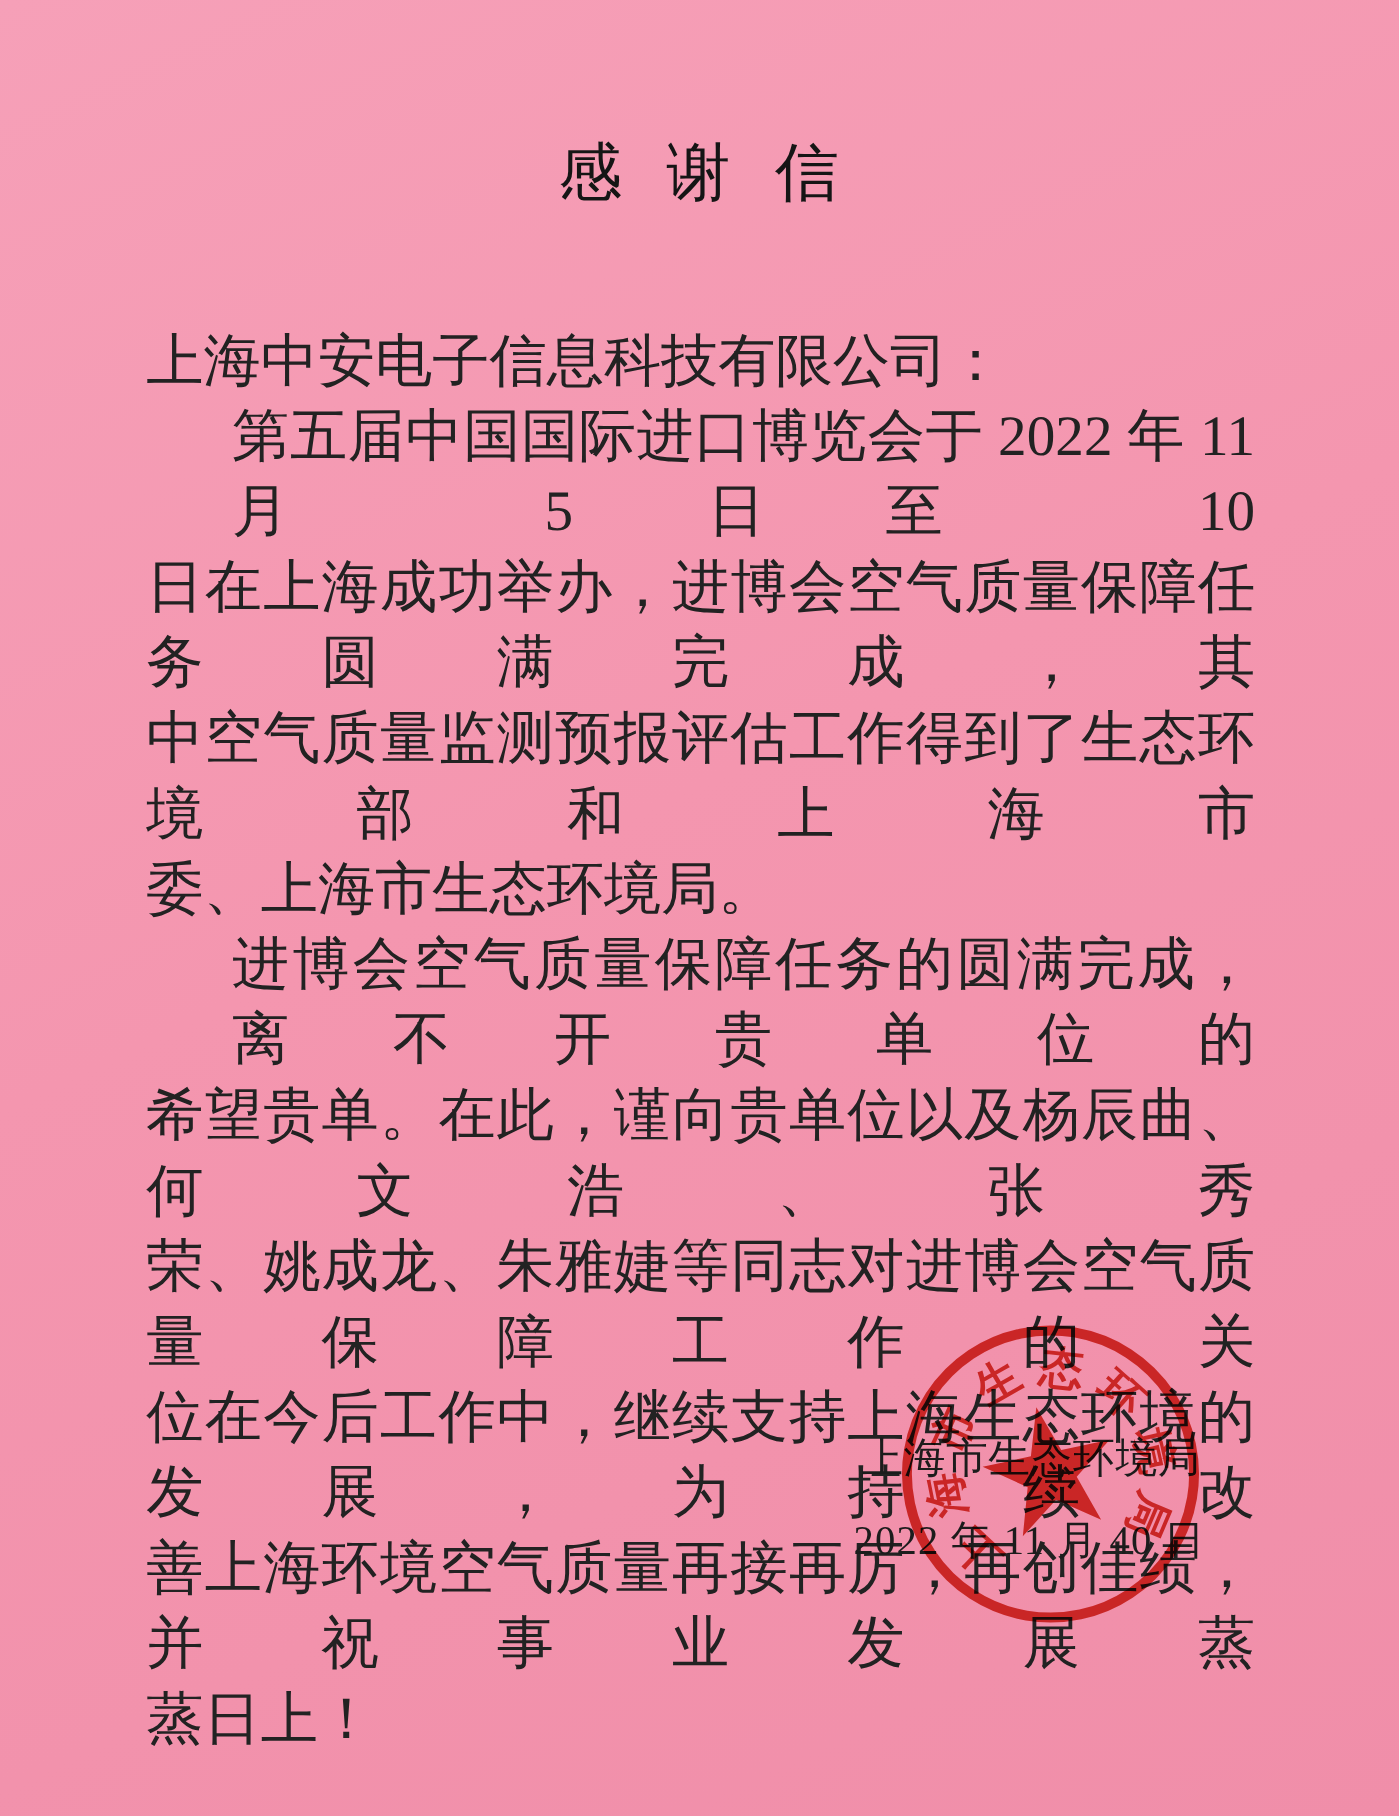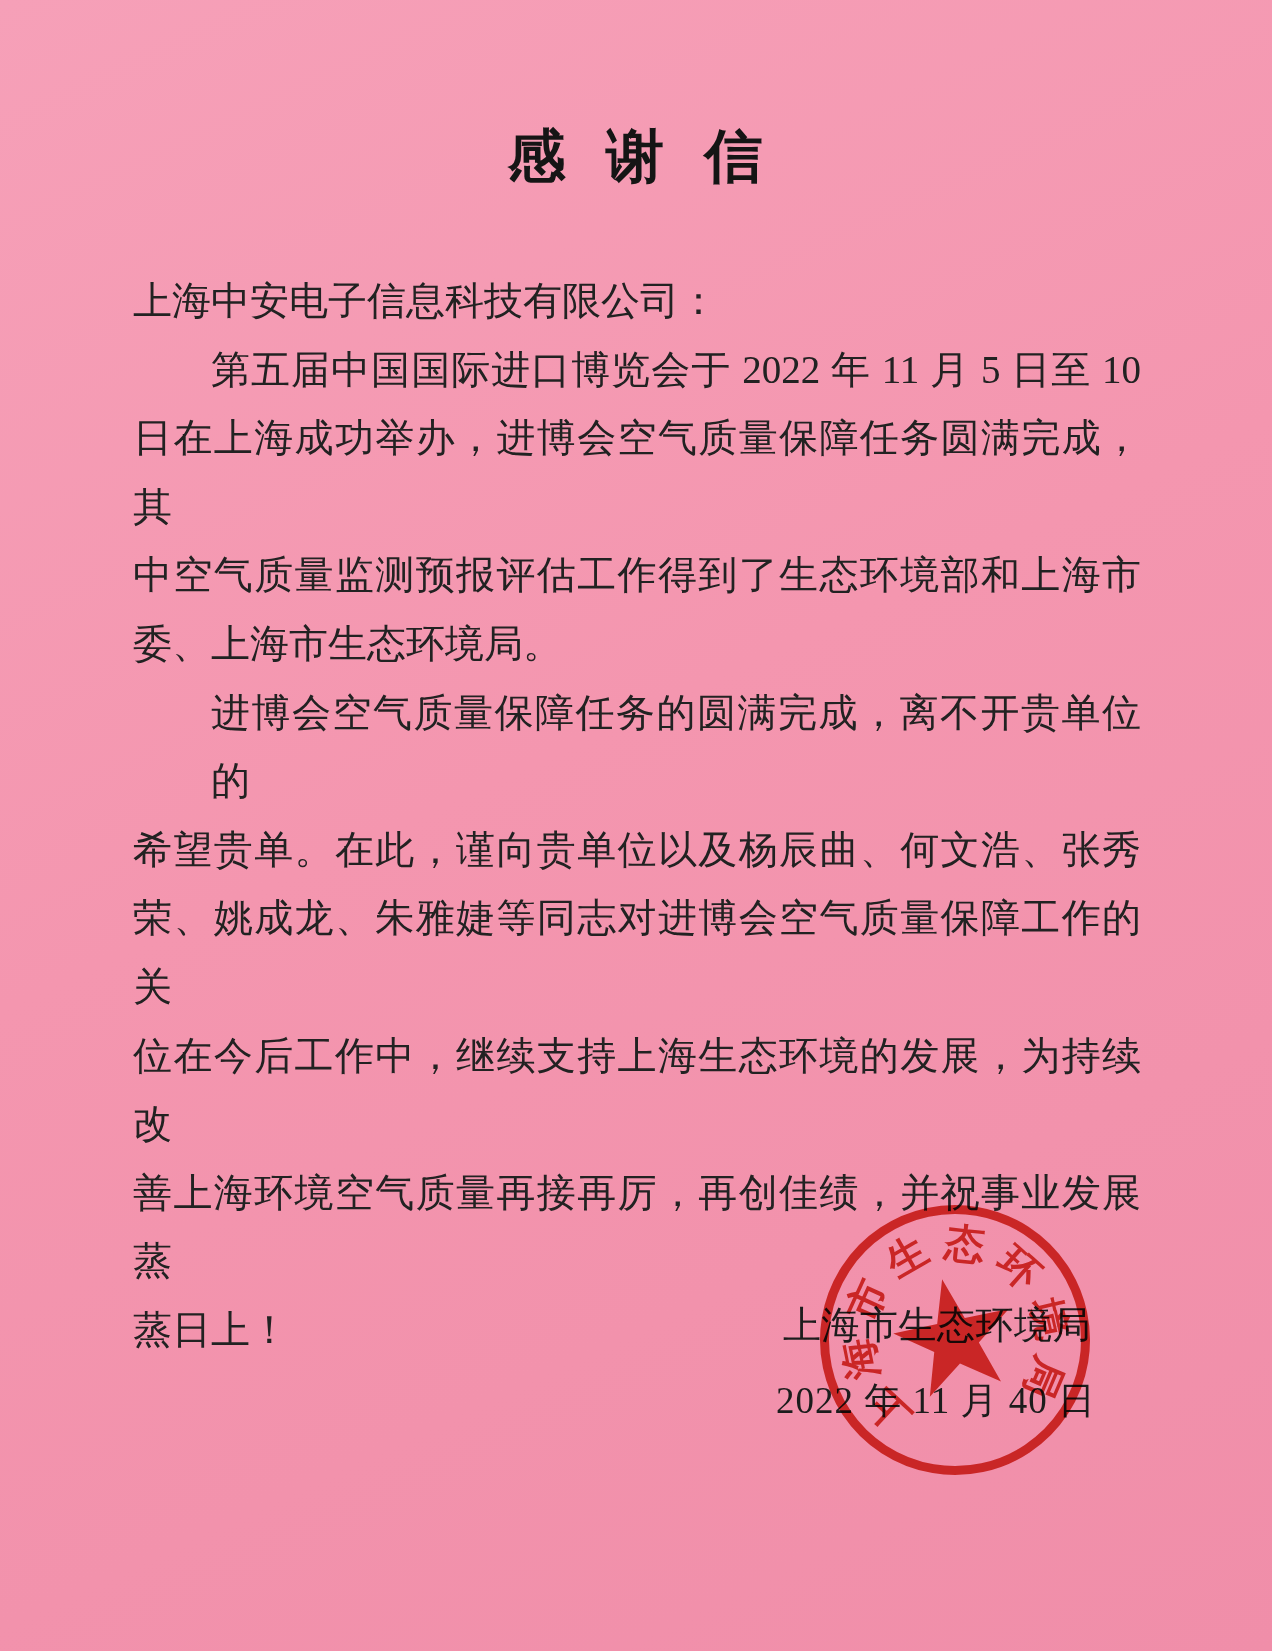--- a/index.html
+++ b/index.html
@@ -12,31 +12,31 @@
     font-family: "Liberation Serif", serif;
     color: #1f1f1f;
   }
   .title {
     position: absolute;
     top: 118px;
     left: 0;
     width: 100%;
     text-align: center;
     font-size: 58px;
-    font-weight: 700;
+    font-weight: 400;
     word-spacing: 22px;
     letter-spacing: 2px;
     color: #151515;
   }
   .body-text {
     position: absolute;
     left: 133px;
-    top: 267px;
+    top: 295px;
     width: 1008px;
-    font-size: 39px;
+    font-size: 52px;
     line-height: 68.6px;
     color: #222;
   }
   .line { text-align: justify; text-align-last: justify; }
   .line.no-fill { text-align: left; text-align-last: left; }
   .line.indent { padding-left: 78px; }
   .signature-org {
     position: absolute;
     left: 783px;
     top: 1300px;

